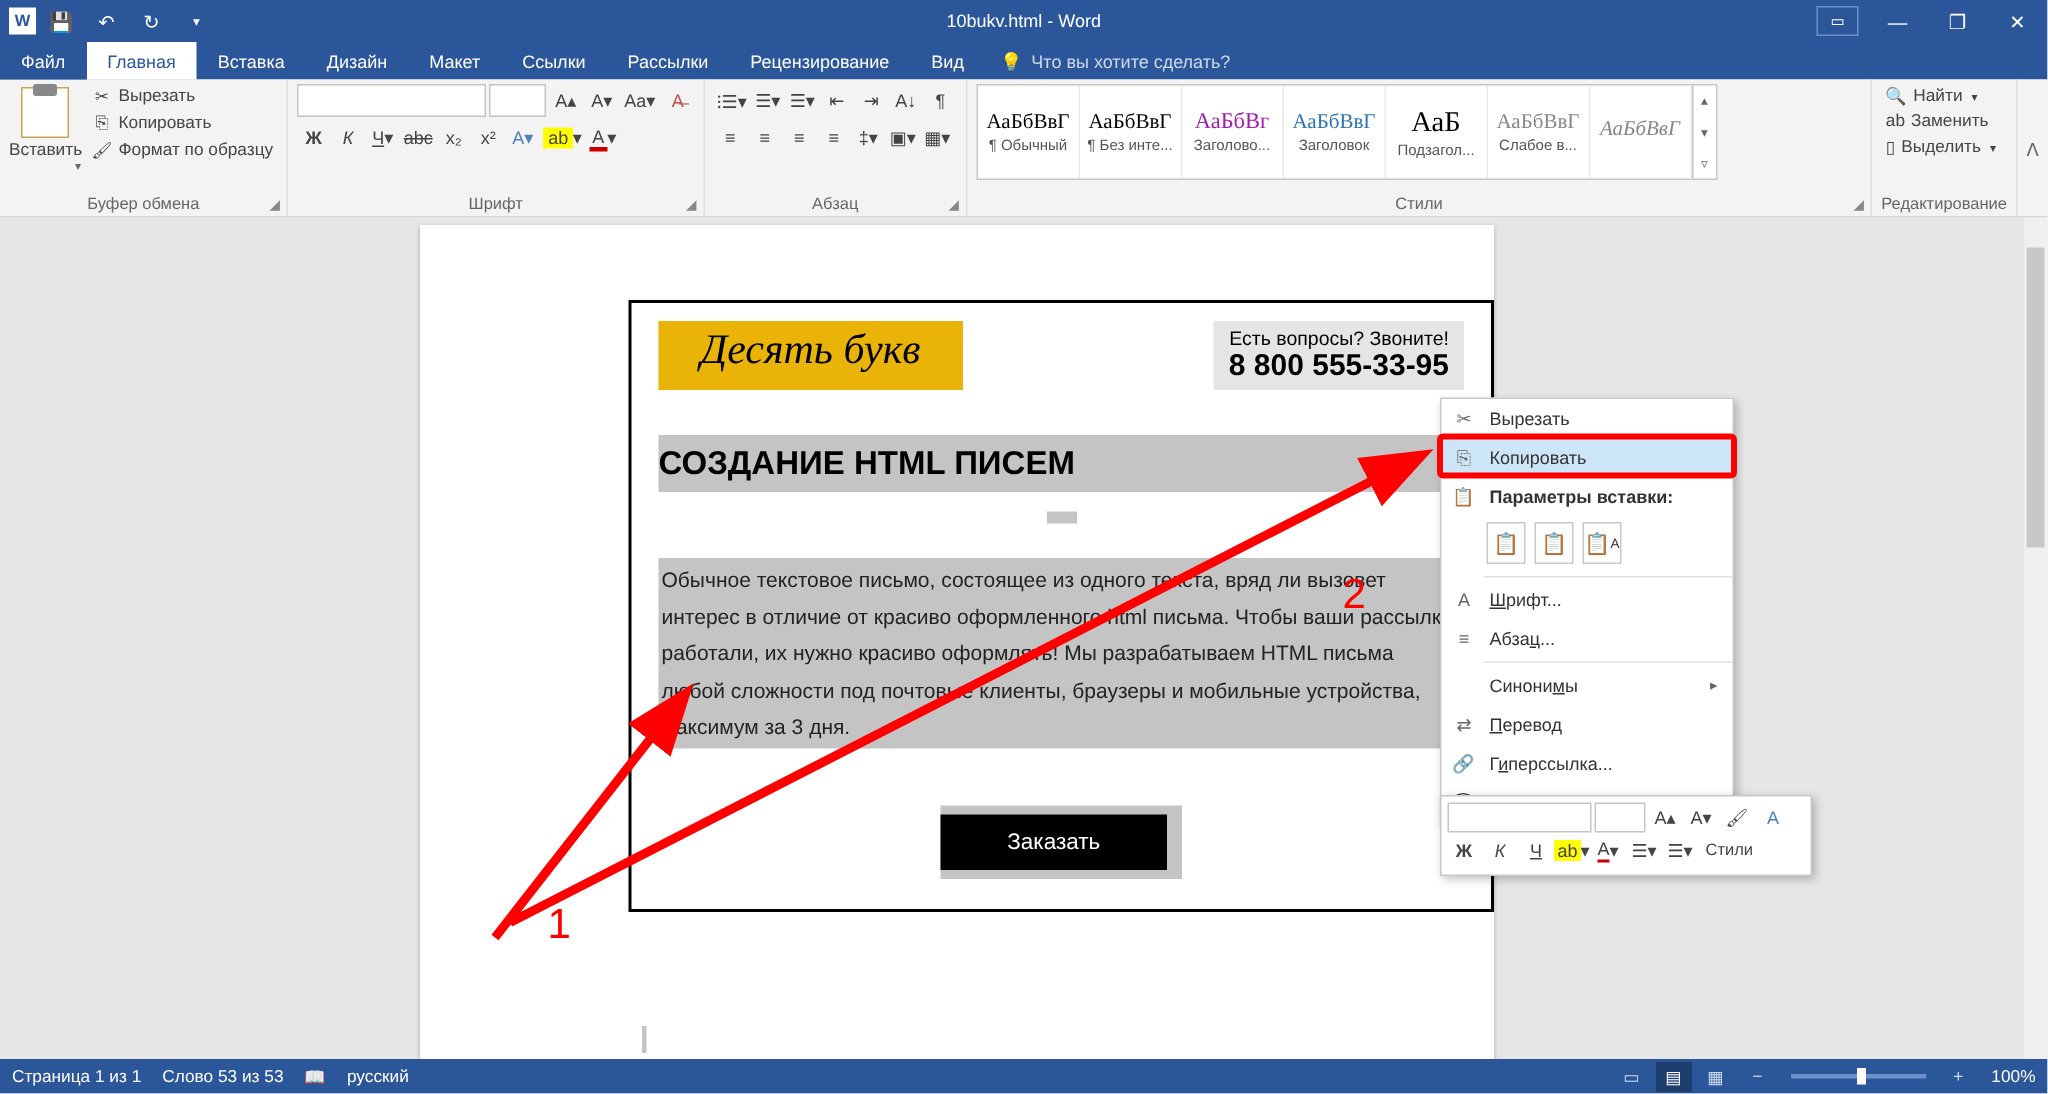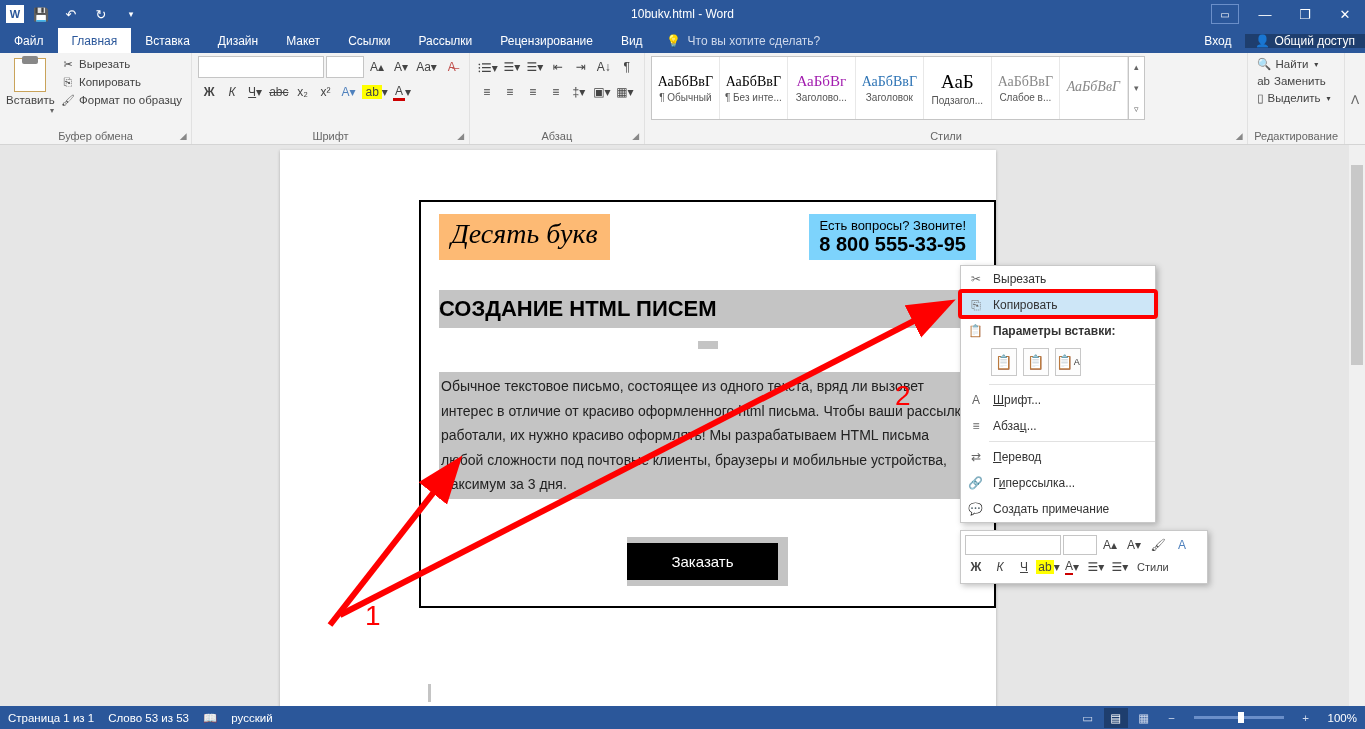--- a/index.html
+++ b/index.html
@@ -60,23 +60,23 @@
 
 
 .edit-list { display: flex; flex-direction: column; gap: 2px; font-size: 11.5px; color: #444; }
 .edit-item { display: flex; align-items: center; gap: 4px; padding: 1px 3px; }
 
 
 .doc-area { position: absolute; top: 145px; bottom: 23px; left: 0; right: 0; background: #e6e6e6; overflow: hidden; }
 .page { position: absolute; left: 280px; top: 5px; width: 716px; height: 560px; background: #fff; box-shadow: 0 1px 3px rgba(0,0,0,.25); }
 .page-inner { position: absolute; left: 139px; top: 50px; right: 0; border: 2px solid #000; padding: 12px 0 20px 0; width: 577px; }
 .letter-header { display: flex; justify-content: space-between; padding: 0 18px; }
-.logo-box { background: #fdba74; padding: 4px 12px; }
+.logo-box { background: #eab308; padding: 4px 28px; }
 .logo-text { font-family: "Brush Script MT", cursive; font-size: 28px; font-style: italic; }
-.contact-box { background: #7dd3fc; padding: 4px 10px; text-align: right; font-size: 13px; }
+.contact-box { background: #e5e5e5; padding: 4px 10px; text-align: right; font-size: 13px; }
 .contact-phone { font-weight: bold; font-size: 20px; }
 .letter-title-wrap { background: #c4c4c4; margin: 30px 18px 0 18px; padding: 6px 0; }
 .letter-title { font-size: 22px; font-weight: bold; }
 .sep-wrap { text-align: center; margin-top: 10px; }
 .sep { display: inline-block; background: #c4c4c4; padding: 4px 10px; }
 .sep-line { width: 100px; height: 3px; background: #000; }
 .letter-body { background: #c4c4c4; margin: 20px 18px 0 18px; padding: 2px 2px; font-size: 14px; line-height: 1.75; font-family: Arial, sans-serif; color: #222; }
 .order-wrap { text-align: center; margin-top: 38px; }
 .order-pad { display: inline-block; background: #c4c4c4; padding: 6px 10px 6px 0; }
 .order-btn { background: #000; color: #fff; padding: 10px 44px; font-size: 15px; display: inline-block; }
@@ -144,27 +144,20 @@
   <div class="tab">Вставка</div>
   <div class="tab">Дизайн</div>
   <div class="tab">Макет</div>
   <div class="tab">Ссылки</div>
   <div class="tab">Рассылки</div>
   <div class="tab">Рецензирование</div>
   <div class="tab">Вид</div>
   <div class="tell-me">
     <span>💡</span>
     <span>Что вы хотите сделать?</span>
-  </div>
-  <div class="tab-right">
-    <div class="tab">Вход</div>
-    <div class="tab-share">
-      <span>👤</span>
-      <span>Общий доступ</span>
-    </div>
   </div>
 </div>
 
 <div class="ribbon">
 
   <div class="group">
     <div class="group-body">
       <div class="clip-paste">
         <div class="clip-paste-icon"></div>
         <div style="font-size:11.5px;color:#444">Вставить</div>
@@ -363,20 +356,25 @@
   <div class="ctx-sep"></div>
   <div class="ctx-item">
       <span class="ctx-icon">A</span>
       <span class="ctx-label"><u>Ш</u>рифт...</span>
     </div>
   <div class="ctx-item">
       <span class="ctx-icon">≡</span>
       <span class="ctx-label">Абза<u>ц</u>...</span>
     </div>
   <div class="ctx-sep"></div>
+  <div class="ctx-item">
+      <span class="ctx-icon"></span>
+      <span class="ctx-label">Синони<u>м</u>ы</span>
+      <span class="ctx-arrow">▸</span>
+    </div>
   <div class="ctx-item">
       <span class="ctx-icon">⇄</span>
       <span class="ctx-label"><u>П</u>еревод</span>
     </div>
   <div class="ctx-item">
       <span class="ctx-icon">🔗</span>
       <span class="ctx-label">Г<u>и</u>перссылка...</span>
     </div>
   <div class="ctx-item">
       <span class="ctx-icon">💬</span>

